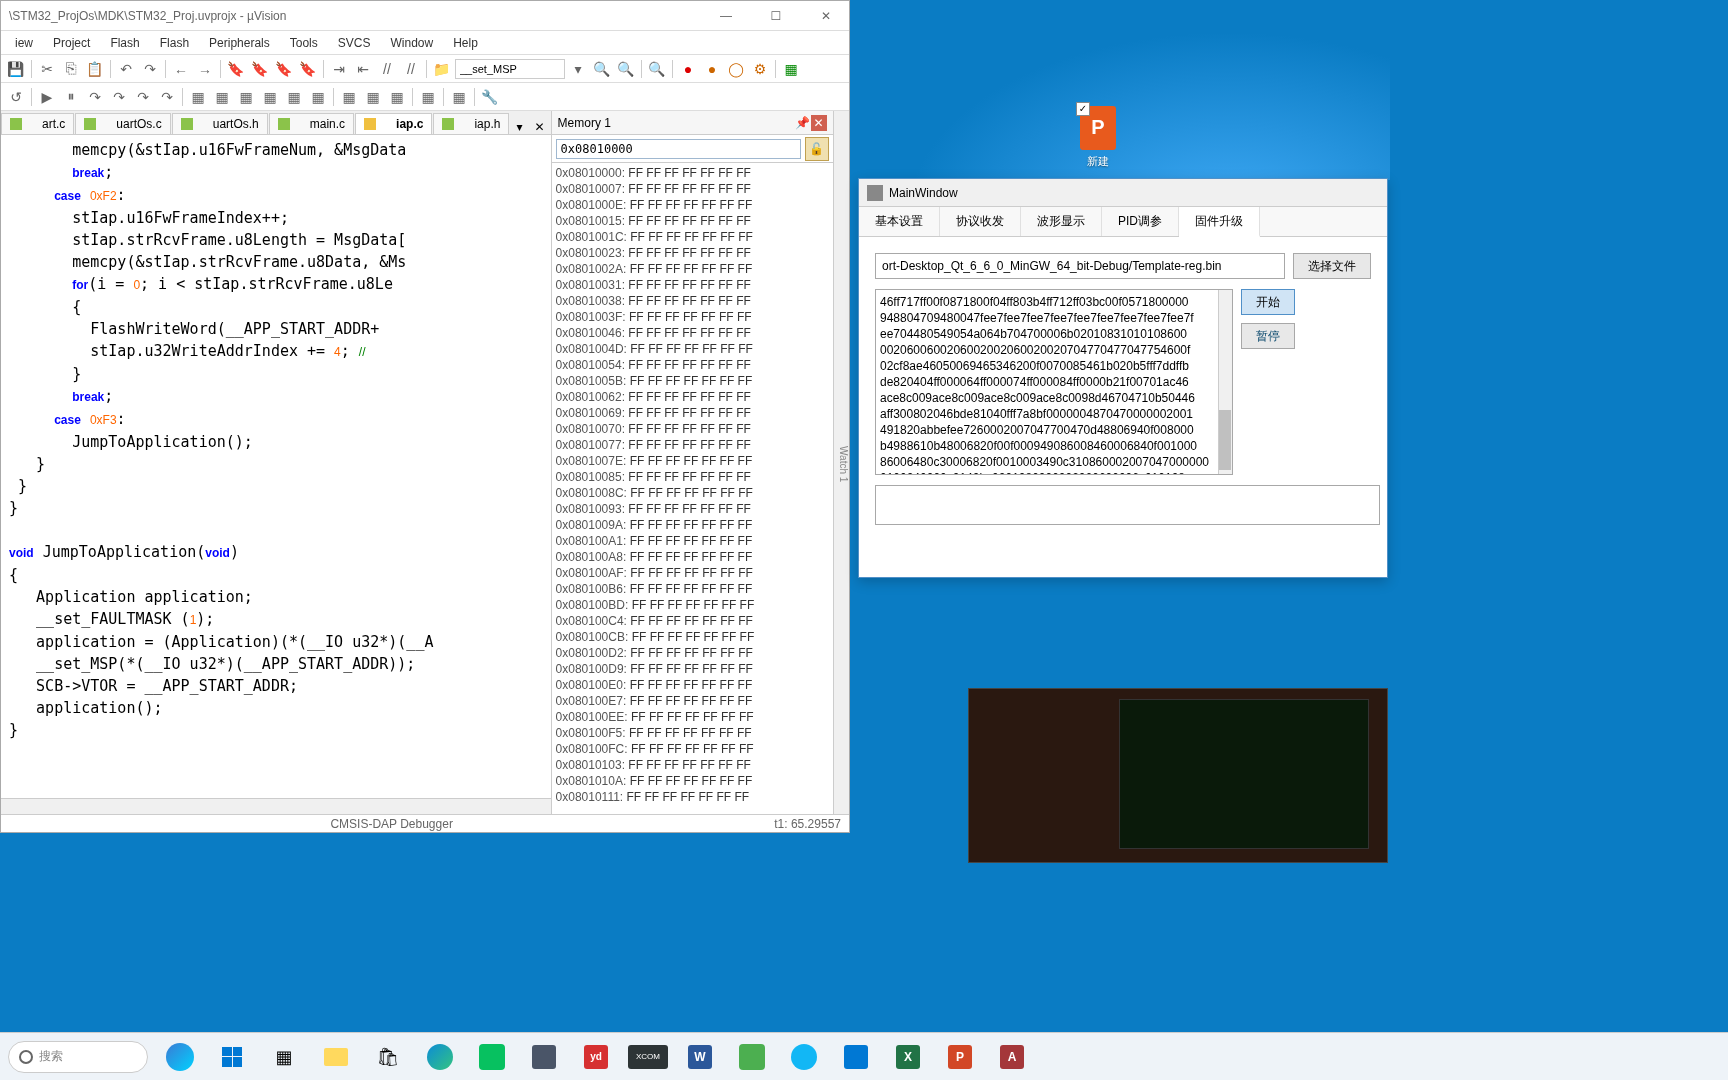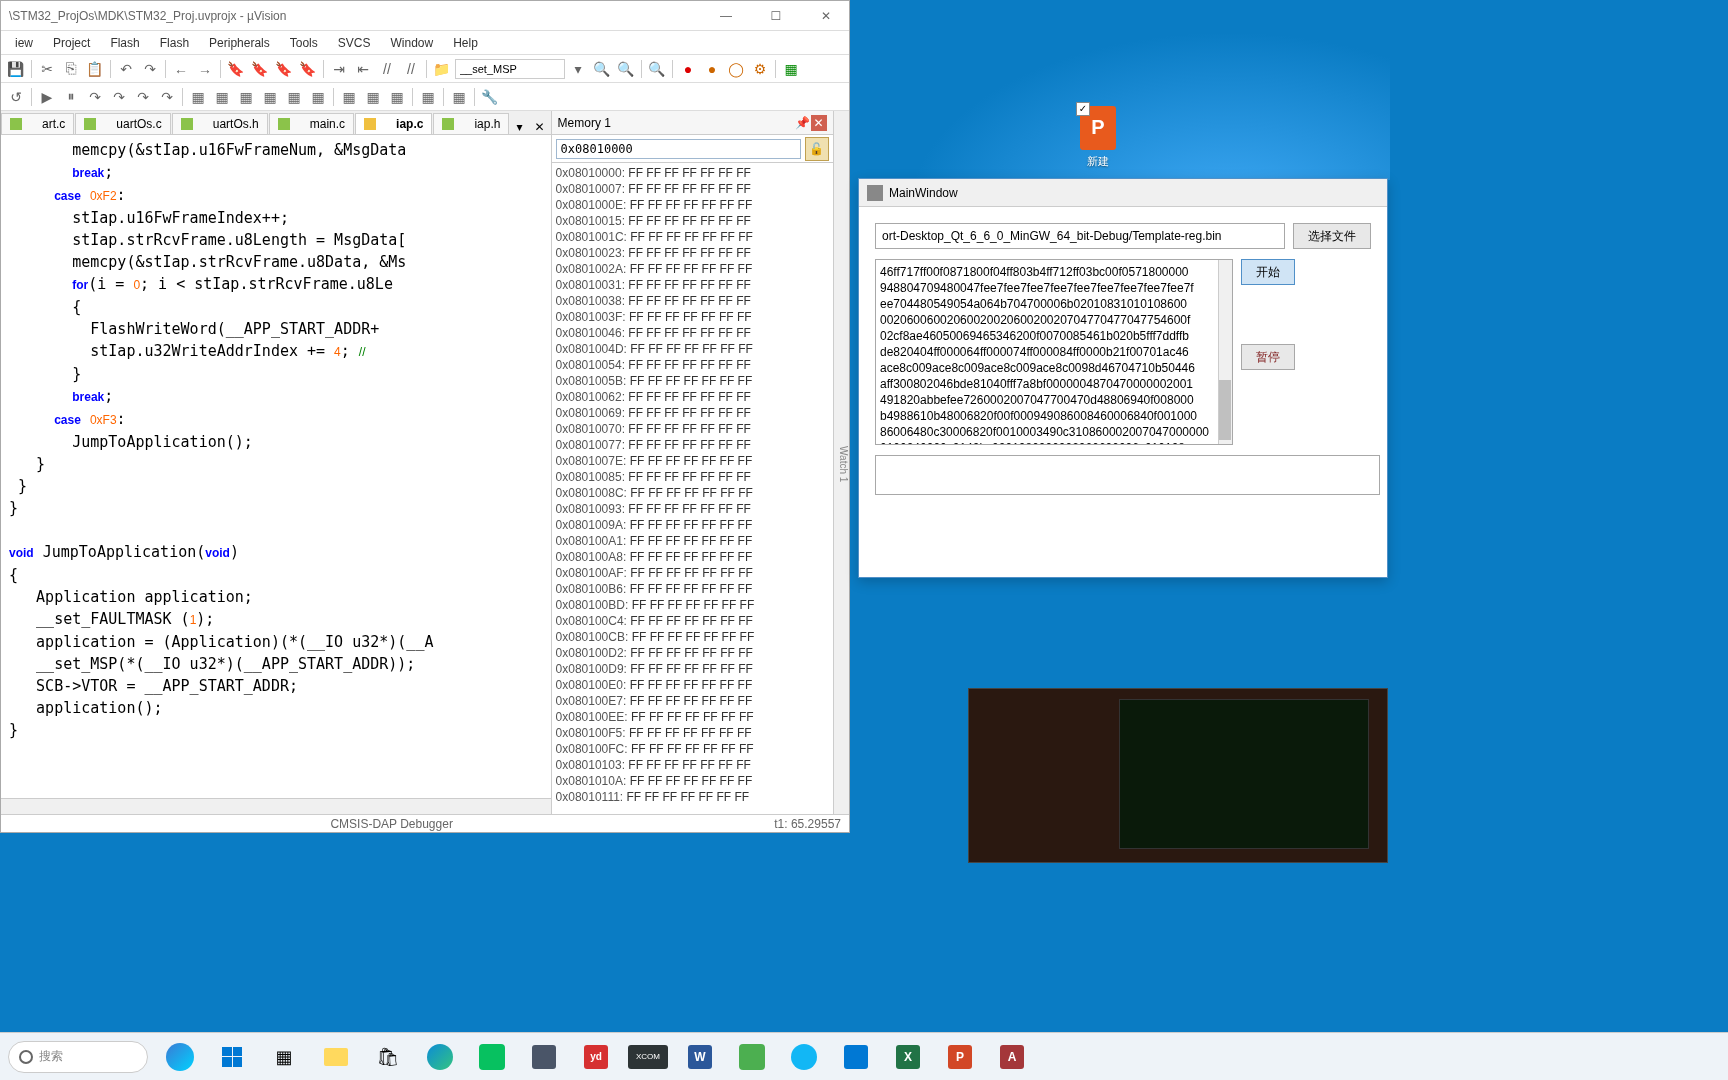--- a/index.html
+++ b/index.html
@@ -60,21 +60,21 @@
 .qt-tab { padding: 6px 16px; cursor: pointer; font-size: 12px; border-right: 1px solid #e0e0e0; }
 .qt-tab.active { background: #fff; border-bottom: 2px solid #fff; margin-bottom: -1px; }
 .qt-body { padding: 16px; }
 .qt-row { display: flex; gap: 8px; margin-bottom: 10px; align-items: center; }
 .qt-input { flex: 1; height: 26px; border: 1px solid #a8a8a8; padding: 8px 6px; font-size: 12px; }
 .qt-btn { height: 26px; padding: 0 14px; background: #e8e8e8; border: 1px solid #a8a8a8; cursor: pointer; font-size: 12px; }
 .qt-btn.active { background: #d0e4f5; border: 1px solid #5090c8; }
 .qt-hex { width: 358px; height: 186px; border: 1px solid #a8a8a8; padding: 4px; font-family: Consolas, monospace; font-size: 11px; line-height: 16px; overflow: hidden; word-break: break-all; position: relative; }
 .qt-hex-scroll { position: absolute; right: 0; top: 0; width: 14px; height: 100%; background: #f0f0f0; border-left: 1px solid #ccc; }
 .qt-hex-thumb { position: absolute; right: 1px; width: 12px; height: 60px; background: #c0c0c0; top: 120px; }
-.qt-col2 { display: flex; flex-direction: column; gap: 23px; }
+.qt-col2 { display: flex; flex-direction: column; gap: 8px; }
 .qt-logbox { width: 505px; height: 40px; border: 1px solid #a8a8a8; margin-top: 8px; }
 
 .desktop-ppt { position: absolute; left: 1076px; top: 106px; width: 44px; text-align: center; }
 .desktop-ppt-icon { width: 36px; height: 44px; background: #e85a1d; border-radius: 3px; margin: 0 auto; position: relative; }
 .desktop-ppt-check { position: absolute; left: -4px; top: -4px; width: 14px; height: 14px; background: #fff; border: 1px solid #888; font-size: 10px; line-height: 12px; }
 .desktop-ppt-p { color: #fff; font-size: 20px; font-weight: bold; padding-top: 10px; }
 .desktop-ppt-label { color: #fff; font-size: 11px; margin-top: 4px; text-shadow: 0 1px 2px rgba(0,0,0,0.5); }
 
 .hw-photo { position: absolute; left: 968px; top: 688px; width: 420px; height: 175px; background: #2a1810; border: 1px solid #444; }
 .hw-board { position: absolute; left: 150px; top: 10px; width: 250px; height: 150px; background: #0a1a0a; border: 1px solid #333; }
@@ -328,20 +328,27 @@
     <div class="desktop-ppt-p">P</div>
   </div>
   <div class="desktop-ppt-label">新建</div>
 </div>
 
 <div class="qt-window">
   <div class="qt-title">
     <div class="qt-title-icon"></div>
     <span class="qt-title-text">MainWindow</span>
   </div>
+  <div class="qt-tabs">
+    <div class="qt-tab">基本设置</div>
+    <div class="qt-tab">协议收发</div>
+    <div class="qt-tab">波形显示</div>
+    <div class="qt-tab">PID调参</div>
+    <div class="qt-tab active">固件升级</div>
+  </div>
   <div class="qt-body">
     <div class="qt-row">
       <input class="qt-input" value="ort-Desktop_Qt_6_6_0_MinGW_64_bit-Debug/Template-reg.bin" style="">
       <button class="qt-btn">选择文件</button>
     </div>
     <div class="qt-row" style="align-items:flex-start;">
       <div class="qt-hex" id="qt-hex">
           <div>46ff717ff00f0871800f04ff803b4ff712ff03bc00f0571800000</div>
           <div>948804709480047fee7fee7fee7fee7fee7fee7fee7fee7fee7f</div>
           <div>ee704480549054a064b704700006b02010831010108600</div>
@@ -353,21 +360,21 @@
           <div>491820abbefee7260002007047700470d48806940f008000</div>
           <div>b4988610b48006820f00f000949086008460006840f001000</div>
           <div>86006480c30006820f0010003490c310860002007047000000</div>
           <div>0100240000c0140bc0201080000002060600006c010108</div>
         <div class="qt-hex-scroll">
           <div class="qt-hex-thumb"></div>
         </div>
       </div>
       <div class="qt-col2">
         <button class="qt-btn active">开始</button>
-        <button class="qt-btn" style="color:#7f1d1d;margin-top:36px;">暂停</button>
+        <button class="qt-btn" style="color:#0c4a6e;">暂停</button>
       </div>
     </div>
     <div class="qt-logbox"></div>
   </div>
 </div>
 
 <div class="hw-photo">
   <div class="hw-board"></div>
 </div>
 

